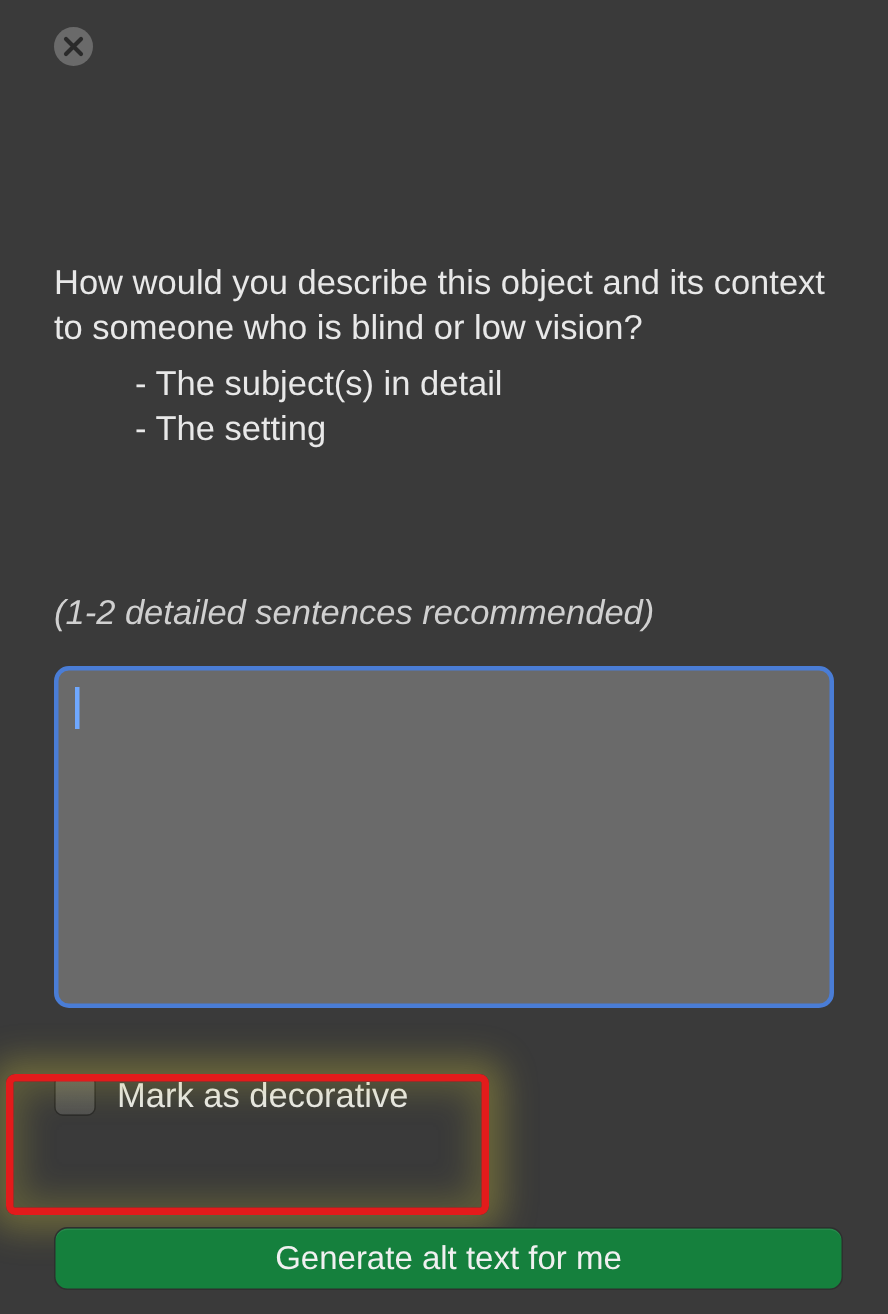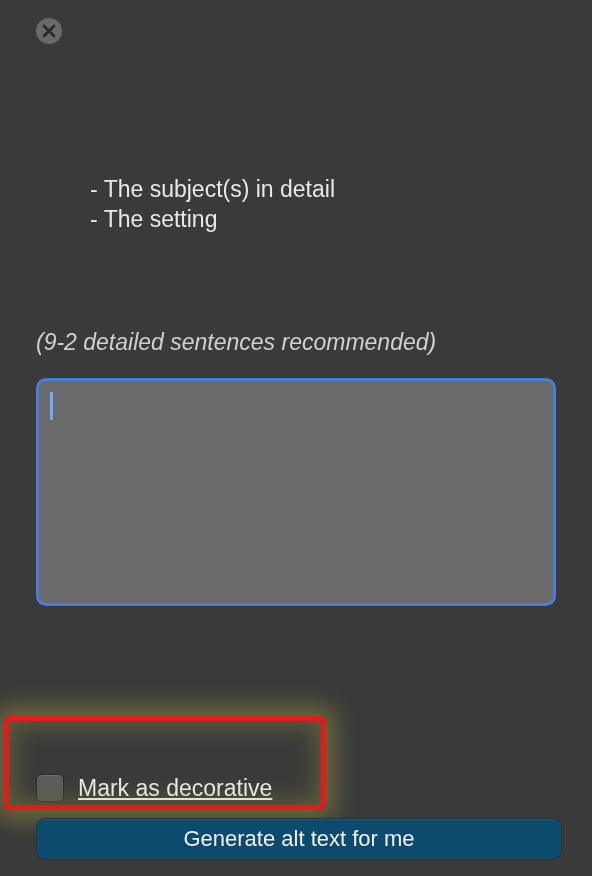--- a/index.html
+++ b/index.html
@@ -91,25 +91,24 @@
       height: 28px;
       background: #6fa8ff;
       animation: blink 1s step-end infinite;
     }
     @keyframes blink {
       50% { opacity: 0; }
     }
     .decorative-row {
       position: absolute;
       left: 36px;
-      top: 774px;
+      top: 716px;
       display: flex;
       align-items: flex-end;
       gap: 14px;
-      text-decoration: underline;
     }
     .checkbox {
       width: 28px;
       height: 28px;
       border-radius: 6px;
       background: linear-gradient(to bottom, #5f5f5f, #505050);
       border: 1px solid #2a2a2a;
       box-shadow: inset 0 1px 0 rgba(255,255,255,0.1);
     }
     .decorative-label {
@@ -126,21 +125,21 @@
       border-radius: 6px;
       box-shadow: 0 0 22px 10px rgba(200,190,60,0.35), inset 0 0 22px 6px rgba(200,190,60,0.25);
       pointer-events: none;
     }
     .generate-btn {
       position: absolute;
       left: 36px;
       right: 30px;
       top: 818px;
       height: 42px;
-      background: #0c4a6e;
+      background: #15803d;
       border: 1px solid #2f2f2f;
       border-radius: 9px;
       display: flex;
       align-items: center;
       justify-content: center;
       font-size: 22px;
       color: #f0f0f0;
       cursor: pointer;
       box-shadow: inset 0 1px 0 rgba(255,255,255,0.08);
     }
@@ -150,25 +149,26 @@
 
 <div class="header">
   <div class="close-btn">
     <svg viewBox="0 0 14 14">
       <path d="M2 2 L12 12 M12 2 L2 12" stroke="#2a2a2a" stroke-width="2.8" stroke-linecap="round"></path>
     </svg>
   </div>
 </div>
 
 <div class="content">
+  <div class="prompt">How would you describe this object and its context to someone who is blind or low vision?</div>
   <div class="bullets">
     <span class="bullet">- The subject(s) in detail</span>
     <span class="bullet">- The setting</span>
   </div>
-  <div class="recommend">(9-2 detailed sentences recommended)</div>
+  <div class="recommend">(1-2 detailed sentences recommended)</div>
   <div class="cursor-bar">
     <textarea class="textarea" value="" style=""></textarea>
   </div>
 </div>
 
 <div class="decorative-row">
   <div class="checkbox"></div>
   <div class="decorative-label">Mark as decorative</div>
 </div>
 

